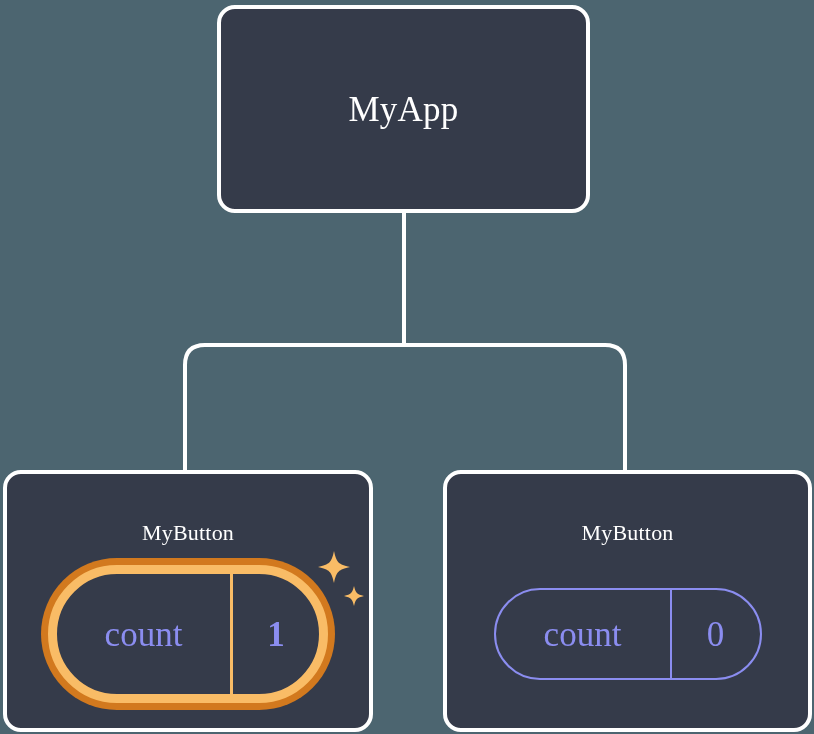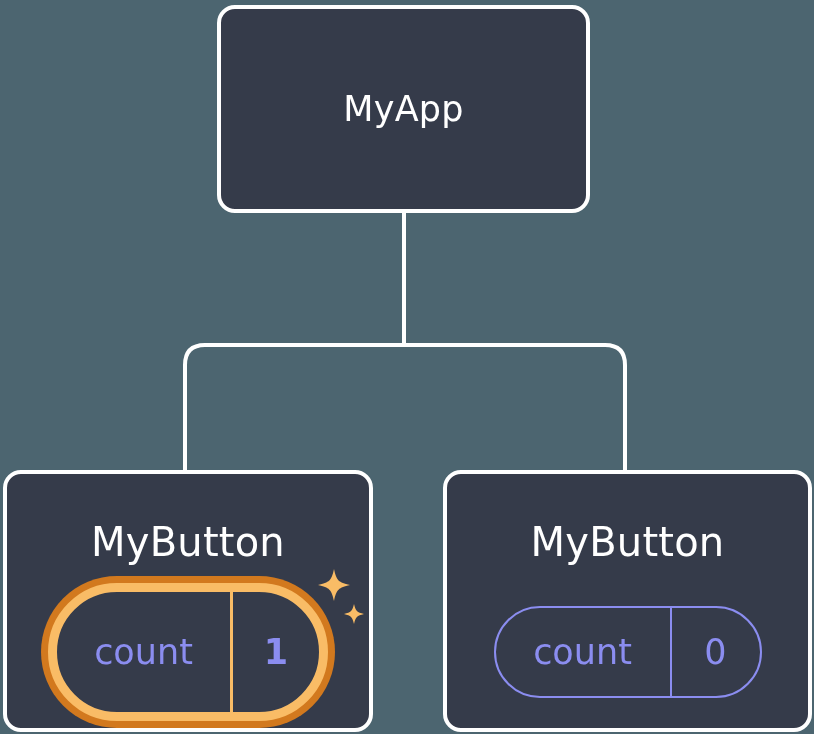--- a/index.html
+++ b/index.html
@@ -11,20 +11,21 @@
     width: 814px;
     height: 734px;
     background: #4c6570;
     font-family: "DejaVu Sans", "Liberation Sans", sans-serif;
     overflow: hidden;
   }
   #stage {
     position: relative;
     width: 814px;
     height: 734px;
+    font-family: Liberation Serif, serif;
   }
   #edges {
     position: absolute;
     left: 0;
     top: 0;
     width: 814px;
     height: 734px;
     pointer-events: none;
   }
 
@@ -35,21 +36,21 @@
     background: #353b4a;
     border: 4px solid #ffffff;
     border-radius: 18px;
     display: flex;
     flex-direction: column;
     align-items: center;
     z-index: 2;
   }
   .card-title {
     color: #ffffff;
-    font-size: 40px;
+    font-size: 22px;
     font-weight: 400;
     letter-spacing: 0.2px;
     line-height: 1;
     white-space: nowrap;
   }
 
   
   #node-root {
     left: 217px;
     top: 5px;

